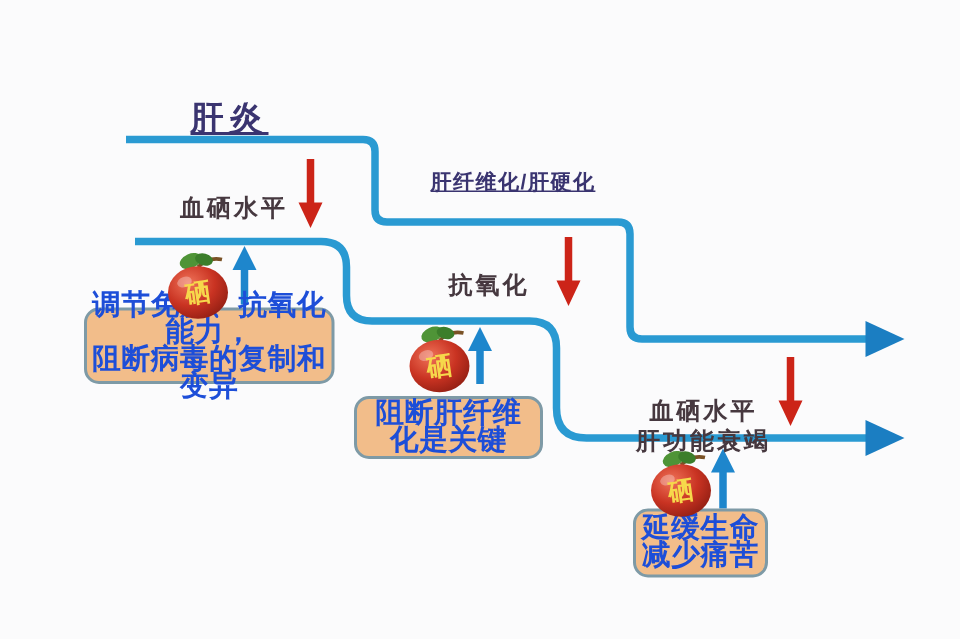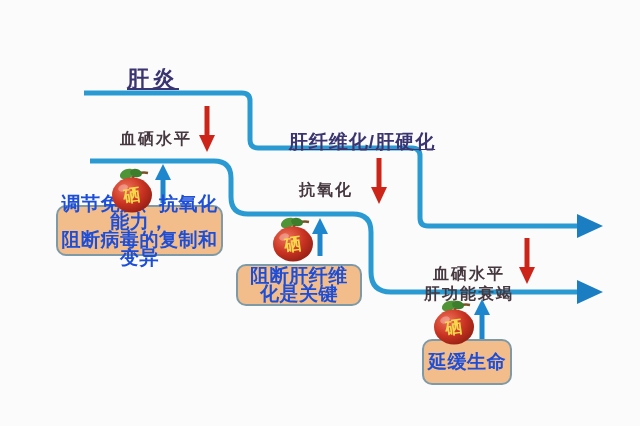--- a/index.html
+++ b/index.html
@@ -7,21 +7,21 @@
     position:relative;width:640px;height:426px;background:#fbfbfc;overflow:hidden;
     font-family:"Liberation Sans",sans-serif;
   }
   .lines-svg{position:absolute;left:0;top:0;z-index:1;}
   .stage-title{
     position:absolute;z-index:2;font-weight:bold;color:#3a3470;text-align:center;
     font-family:"Liberation Sans",sans-serif;
     text-decoration:underline;
   }
   .t1{left:98px;top:64px;width:110px;font-size:22px;letter-spacing:4px;}
-  .t2{left:252px;top:129px;width:180px;font-size:19px;letter-spacing:1px;padding-left:20px;}
+  .t2{left:252px;top:113px;width:180px;font-size:14px;letter-spacing:1px;}
   .t3{left:428px;top:189px;width:84px;font-size:20px;letter-spacing:3px;}
   .note{
     position:absolute;z-index:2;color:#46383f;font-weight:bold;text-align:center;
     font-family:"DejaVu Serif",serif;font-size:16px;line-height:20px;letter-spacing:2px;margin-top:24px;
   }
   .n1{left:94px;top:105px;width:124px;}
   .n2{left:263px;top:156px;width:126px;}
   .n3{left:404px;top:240px;width:130px;}
   .benefit-box{
     position:absolute;z-index:2;box-sizing:border-box;
@@ -95,20 +95,21 @@
   <div class="benefit-box b1">
     <div>调节免疫、抗氧化能力，</div>
     <div>阻断病毒的复制和变异</div>
   </div>
   <div class="benefit-box b2">
     <div>阻断肝纤维</div>
     <div>化是关键</div>
   </div>
   <div class="benefit-box b3">
     <div>延缓生命</div>
+    <div>减少痛苦</div>
   </div>
 
   <svg class="apple a1" width="48" height="50" viewBox="0 0 48 50">
     <defs>
       <radialGradient id="ag1" cx="35%" cy="32%" r="78%">
         <stop offset="0%" stop-color="#ef7258"></stop>
           <stop offset="55%" stop-color="#c93322"></stop>
           <stop offset="100%" stop-color="#8e1d12"></stop>
       </radialGradient>
     </defs>

